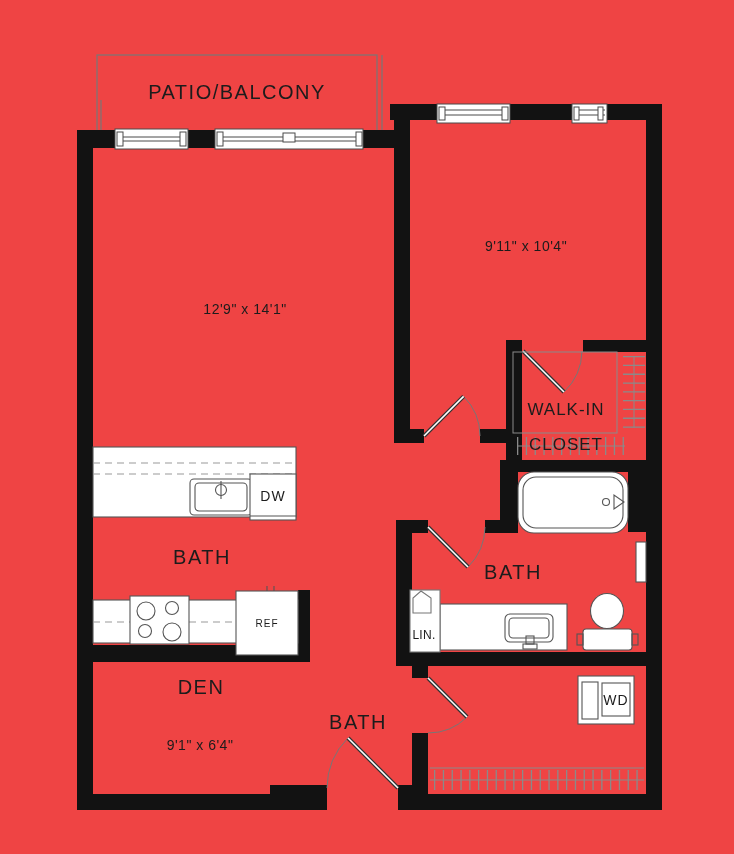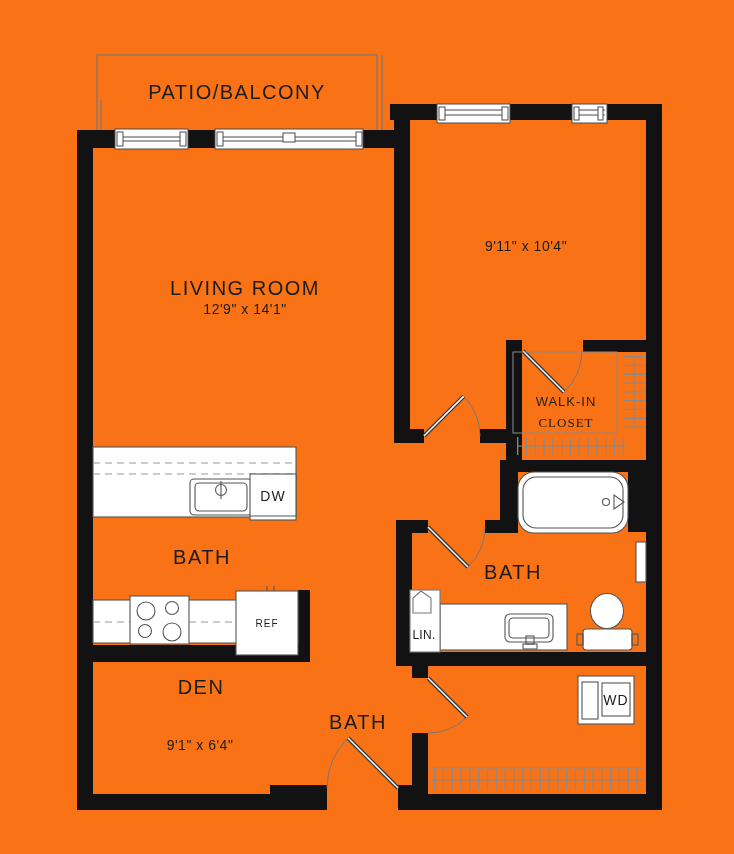--- a/index.html
+++ b/index.html
@@ -1,29 +1,29 @@
 <!DOCTYPE html>
 <html><head>
 <meta charset="utf-8">
 <style>
   html,body{margin:0;padding:0;background:#fff;}
   #stage{
-    position:relative;width:734px;height:854px;background:#f97316;
+    position:relative;width:734px;height:854px;background:#ef4444;
     font-family:"Liberation Sans", sans-serif;color:#1c1c1c;overflow:hidden;
   }
   #plan-svg{position:absolute;left:0;top:0;}
   .lbl{
     position:absolute;transform:translate(-50%,-50%);
     white-space:nowrap;text-align:center;color:#1c1c1c;
     letter-spacing:1.5px;font-size:20px;
   }
   .dims{font-size:14px;letter-spacing:0.5px;}
   .fix{font-size:14px;letter-spacing:1px;}
   .fix-small{font-size:12px;letter-spacing:0.3px;}
-  .closet-lbl{font-size:13px;letter-spacing:1px;line-height:21px;}
+  .closet-lbl{font-size:17px;letter-spacing:1px;line-height:21px;margin-top:8px;}
 </style>
 </head>
 <body>
 
 <div id="stage">
 
 <svg id="plan-svg" width="734" height="854" viewBox="0 0 734 854">
 
   <g stroke="#777" fill="none" stroke-width="1.2">
     <rect x="97" y="55" width="280" height="78"></rect>
@@ -214,27 +214,26 @@
     <g stroke="#8a8a8a">
       <line x1="430" y1="768" x2="644" y2="768" stroke-width="1"></line>
       <line x1="434" y1="780" x2="642" y2="780" stroke-width="20" stroke-dasharray="1.3 7.5"></line>
       <line x1="430" y1="780" x2="644" y2="780" stroke-width="1"></line>
     </g>
   </g>
 </svg>
 
   <div class="lbl" style="left:237px;top:92px;">PATIO/BALCONY</div>
 
-  <div class="lbl" style="left:245px;top:288px;">LIVING ROOM</div>
   <div class="lbl dims" style="left:245px;top:309px;">12'9" x 14'1"</div>
 
   <div class="lbl dims" style="left:526px;top:246px;">9'11" x 10'4"</div>
 
   <div class="lbl closet-lbl" style="left:566px;top:401px;">WALK-IN</div>
-  <div class="lbl closet-lbl" style="left:566px;top:422px;font-family:Liberation Serif, serif;">CLOSET</div>
+  <div class="lbl closet-lbl" style="left:566px;top:436px;">CLOSET</div>
 
   <div class="lbl" style="left:202px;top:557px;">BATH</div>
   <div class="lbl" style="left:513px;top:572px;">BATH</div>
 
   <div class="lbl" style="left:201px;top:687px;">DEN</div>
   <div class="lbl dims" style="left:200px;top:745px;">9'1" x 6'4"</div>
 
   <div class="lbl" style="left:358px;top:722px;">BATH</div>
 
   <div class="lbl fix" style="left:273px;top:496px;">DW</div>

